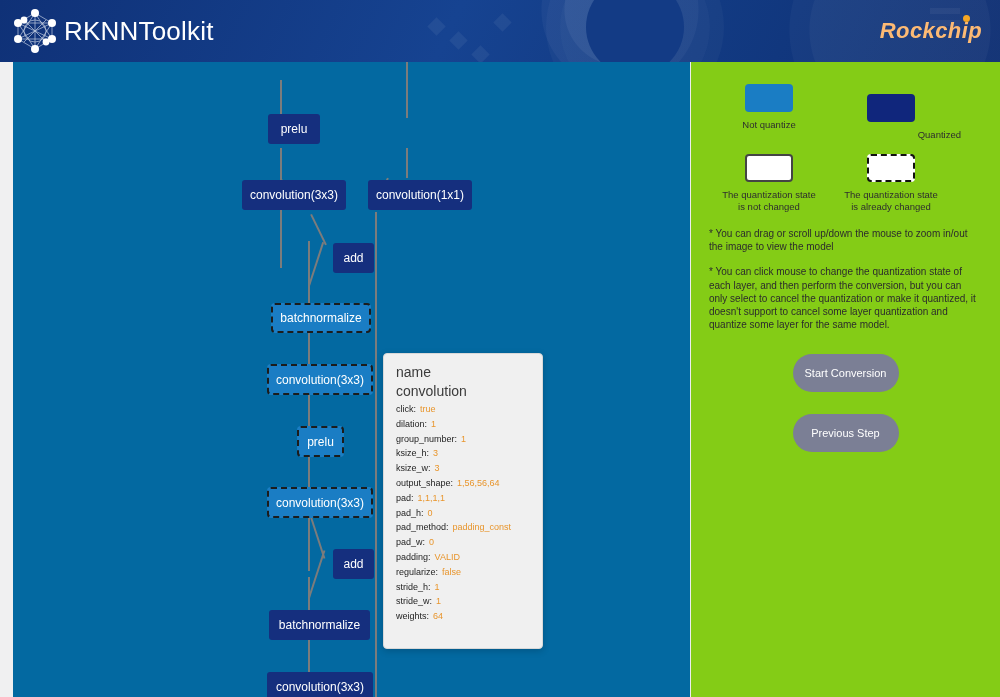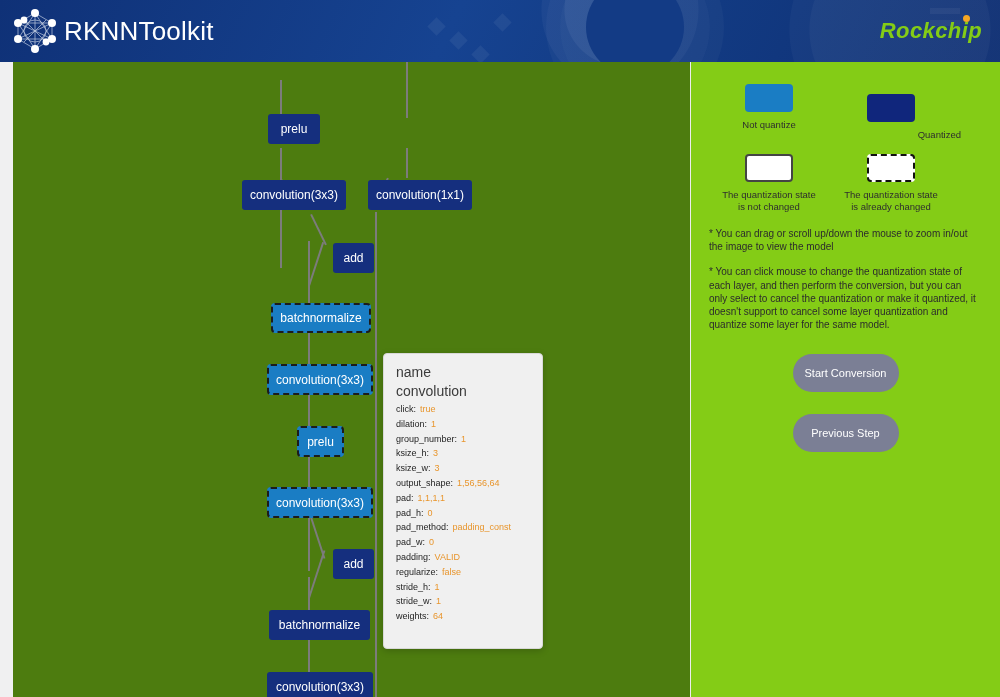--- a/index.html
+++ b/index.html
@@ -47,35 +47,35 @@
     position: absolute; left: 10px; top: 7px; width: 50px; height: 48px;
   }
   #brand-title {
     position: absolute; left: 64px; top: 16px;
     font-size: 26px; color: #ffffff; letter-spacing: .2px;
     font-weight: 400;
   }
   #rockchip-logo {
     position: absolute; right: 18px; top: 18px;
     font-size: 22px; font-weight: bold; font-style: italic;
-    color: #84cc16; letter-spacing: .4px;
+    color: #fdba74; letter-spacing: .4px;
   }
   #rockchip-logo .dot {
     position: absolute; right: 12px; top: -3px;
     width: 7px; height: 7px; border-radius: 50%; background: #f5a623;
   }
 
   
   #left-strip {
     position: absolute; left: 0; top: 62px; width: 13px; height: 635px;
     background: #f0f0f1;
   }
   #graph-canvas {
     position: absolute; left: 13px; top: 62px; width: 677px; height: 635px;
-    background: #4d7c0f; overflow: hidden;
+    background: #0369a1; overflow: hidden;
   }
   #panel-divider {
     position: absolute; left: 690px; top: 62px; width: 1px; height: 635px;
     background: #ececed;
   }
   #side-panel {
     position: absolute; left: 691px; top: 62px; width: 309px; height: 635px;
     background: #84cc16;
   }
 

